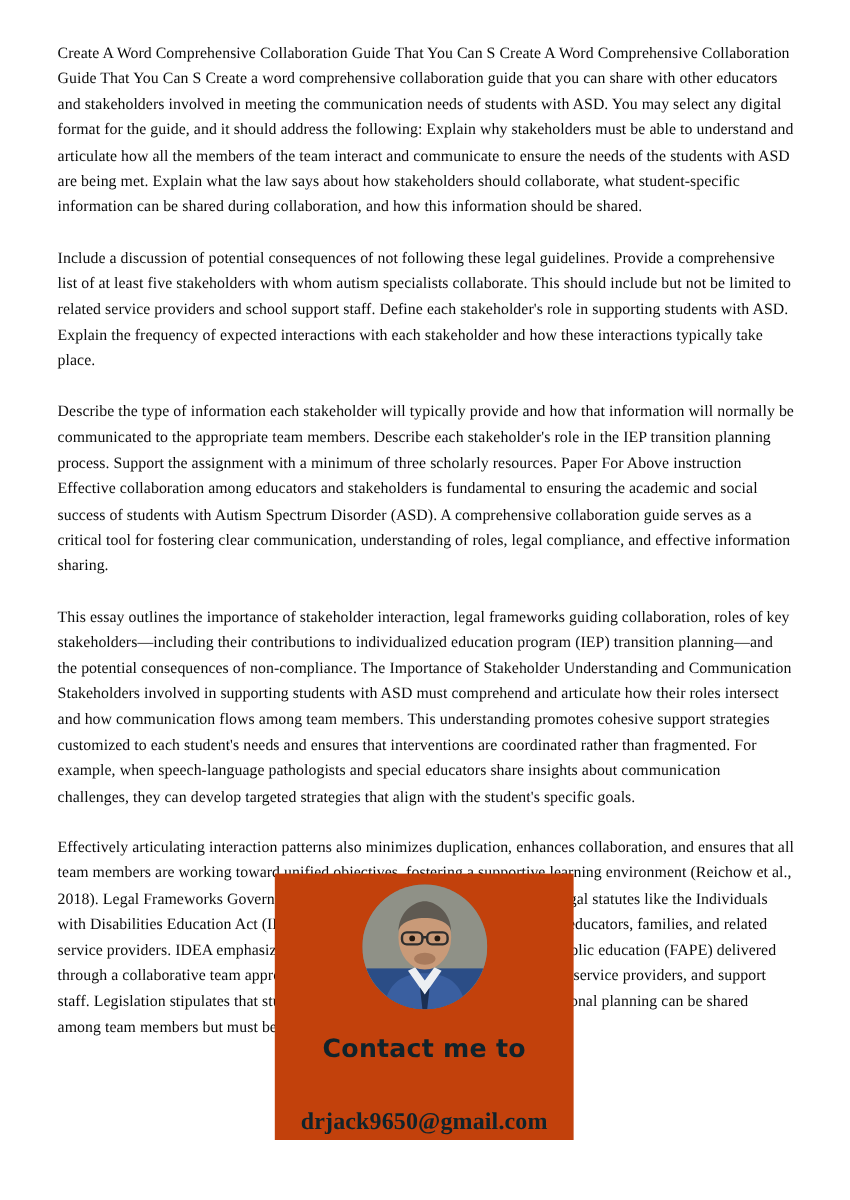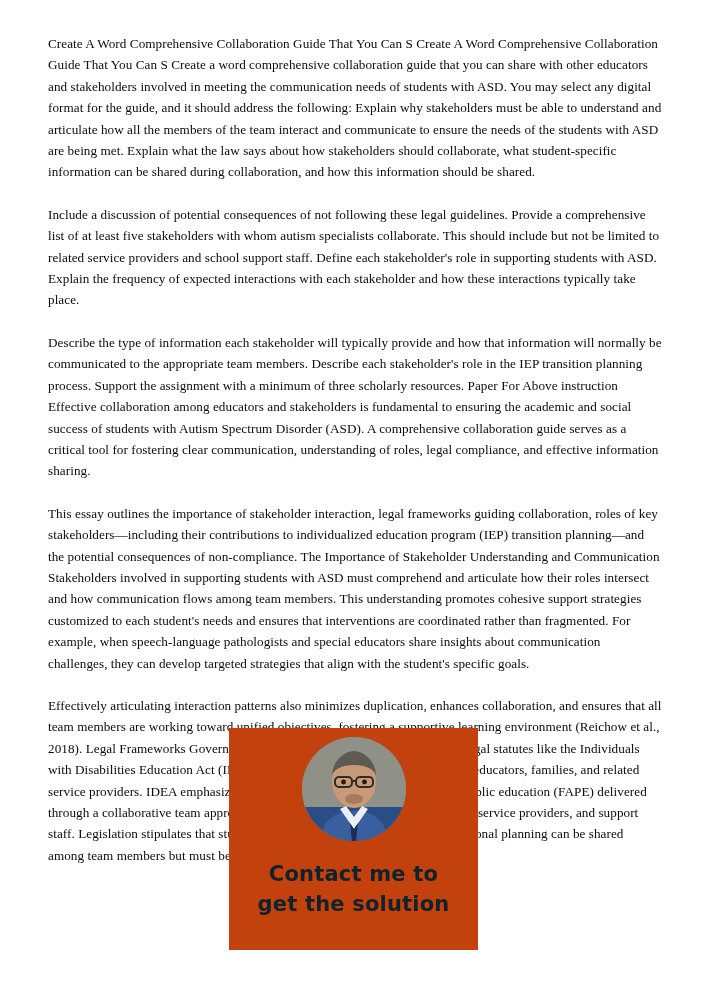--- a/index.html
+++ b/index.html
@@ -117,16 +117,16 @@
         <path d="M30 40 C30 22 44 14 52 14 C60 14 74 22 74 40 C74 34 66 28 52 28 C38 28 30 34 30 40 Z" fill="#5f5a52"></path>
         <ellipse cx="52" cy="62" rx="9" ry="5" fill="#a87a5c"></ellipse>
         <rect x="33" y="40" width="17" height="10" rx="4" fill="none" stroke="#2d2d2d" stroke-width="2"></rect>
         <rect x="54" y="40" width="17" height="10" rx="4" fill="none" stroke="#2d2d2d" stroke-width="2"></rect>
         <line x1="50" y1="44" x2="54" y2="44" stroke="#2d2d2d" stroke-width="2"></line>
         <circle cx="41.5" cy="45" r="2.4" fill="#23180f"></circle>
         <circle cx="62.5" cy="45" r="2.4" fill="#23180f"></circle>
       </svg>
     </div>
     <div class="overlay-line l1">Contact me to</div>
-    <div class="overlay-line l2">get the solution</div>
+    <div class="overlay-line l3">drjack9650@gmail.com</div>
   </div>
 
 </div>
 
 </body></html>

